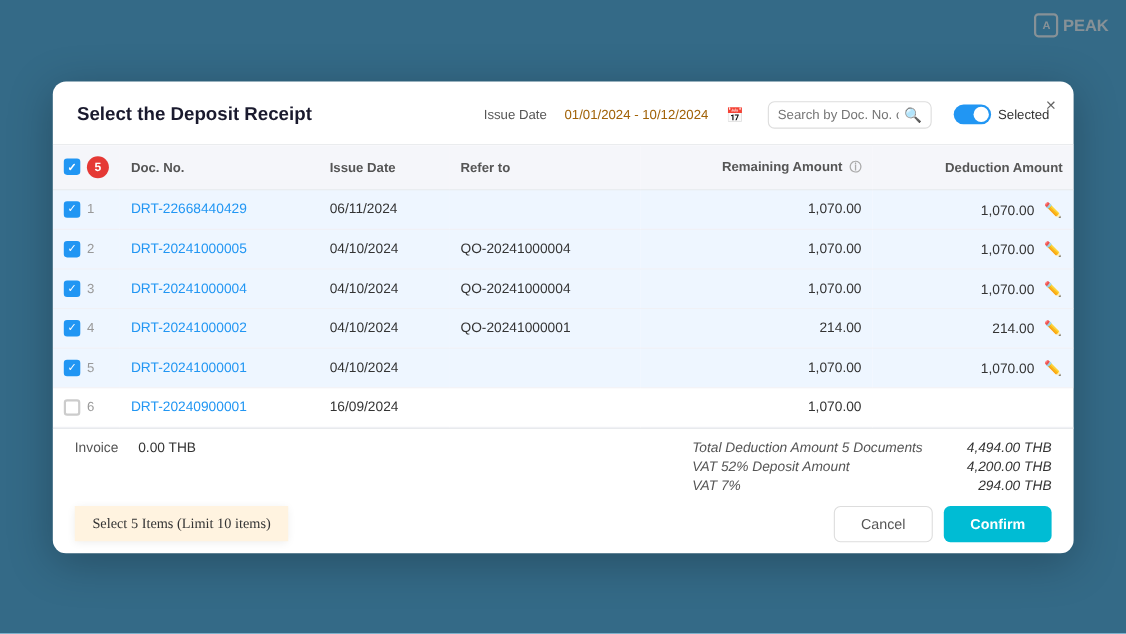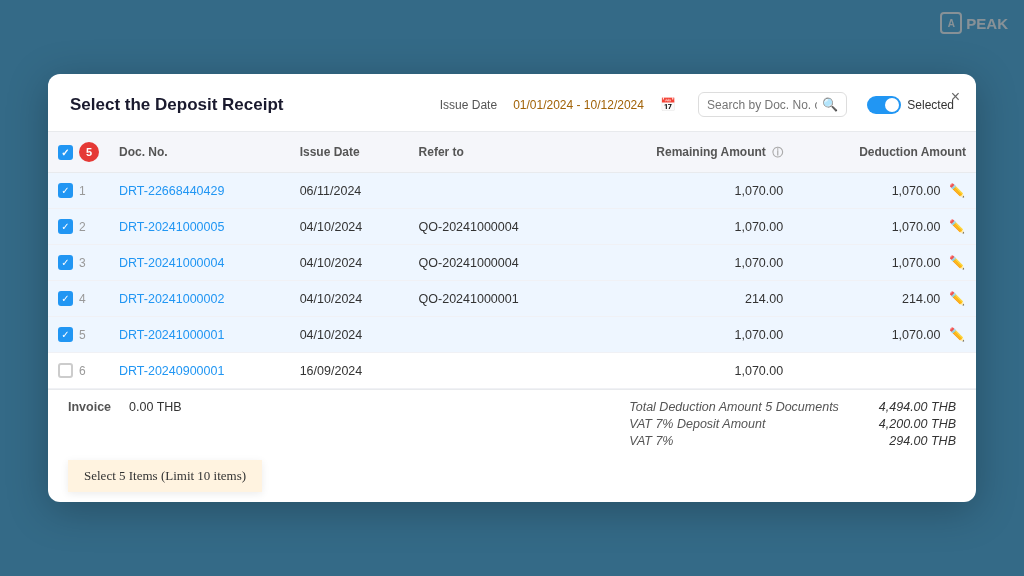--- a/index.html
+++ b/index.html
@@ -253,21 +253,21 @@
       display: flex;
       align-items: flex-start;
       justify-content: space-between;
       font-size: 12.5px;
     }
     .invoice-section {
       display: flex;
       align-items: center;
       gap: 18px;
     }
-    .invoice-label { color: #555; font-weight: bold; }
+    .invoice-label { color: #555; }
     .invoice-amount { color: #333; }
     .deduction-section {
       display: flex;
       flex-direction: column;
       gap: 3px;
       text-align: right;
       font-style: italic;
     }
     .ded-row {
       display: flex;
@@ -488,28 +488,32 @@
         <div class="invoice-section">
           <span class="invoice-label">Invoice</span>
           <span class="invoice-amount">0.00 THB</span>
         </div>
         <div class="deduction-section">
           <div class="ded-row">
             <span class="ded-label">Total Deduction Amount 5 Documents</span>
             <span class="ded-val">4,494.00 THB</span>
           </div>
           <div class="ded-row">
-            <span class="ded-label">VAT 7% Deposit Amount</span>
+            <span class="ded-label">VAT 52% Deposit Amount</span>
             <span class="ded-val">4,200.00 THB</span>
           </div>
           <div class="ded-row">
             <span class="ded-label">VAT 7%</span>
             <span class="ded-val">294.00 THB</span>
           </div>
         </div>
       </div>
       <div class="footer-bottom">
         <div class="select-info">Select 5 Items (Limit 10 items)</div>
+        <div class="btn-group">
+          <button class="btn-cancel">Cancel</button>
+          <button class="btn-confirm">Confirm</button>
+        </div>
       </div>
     </div>
 
   </div>
 </div>
 
 </body></html>

